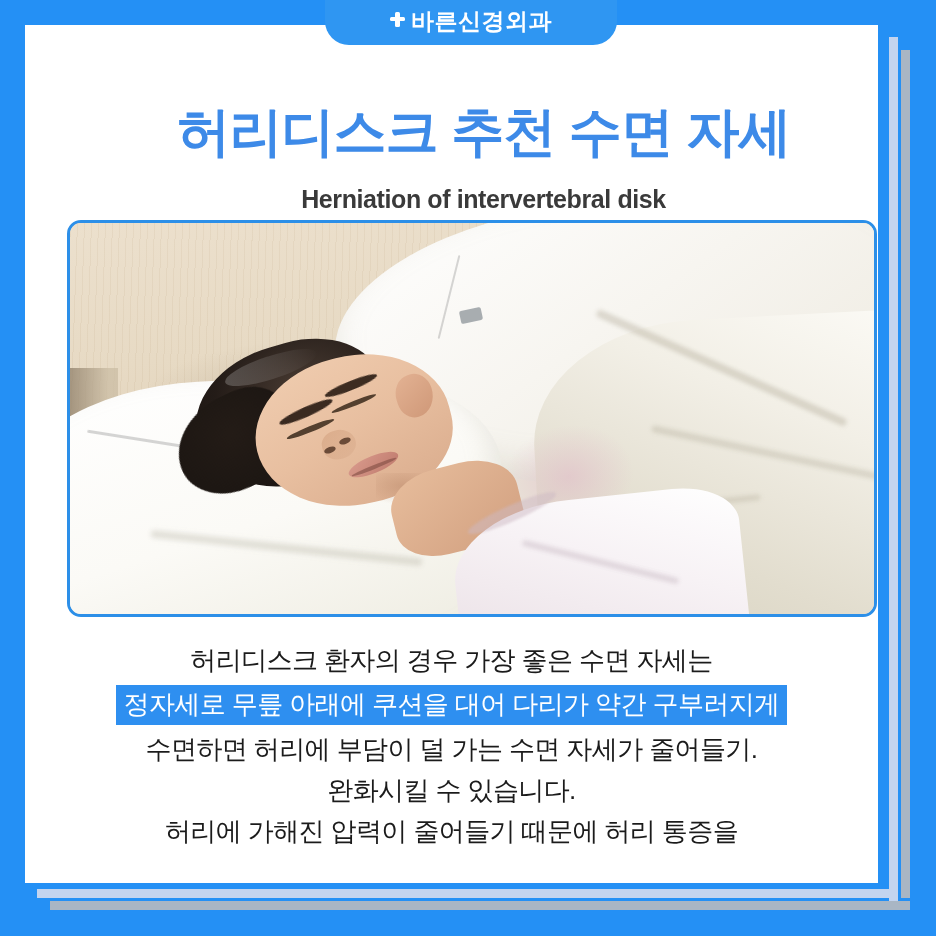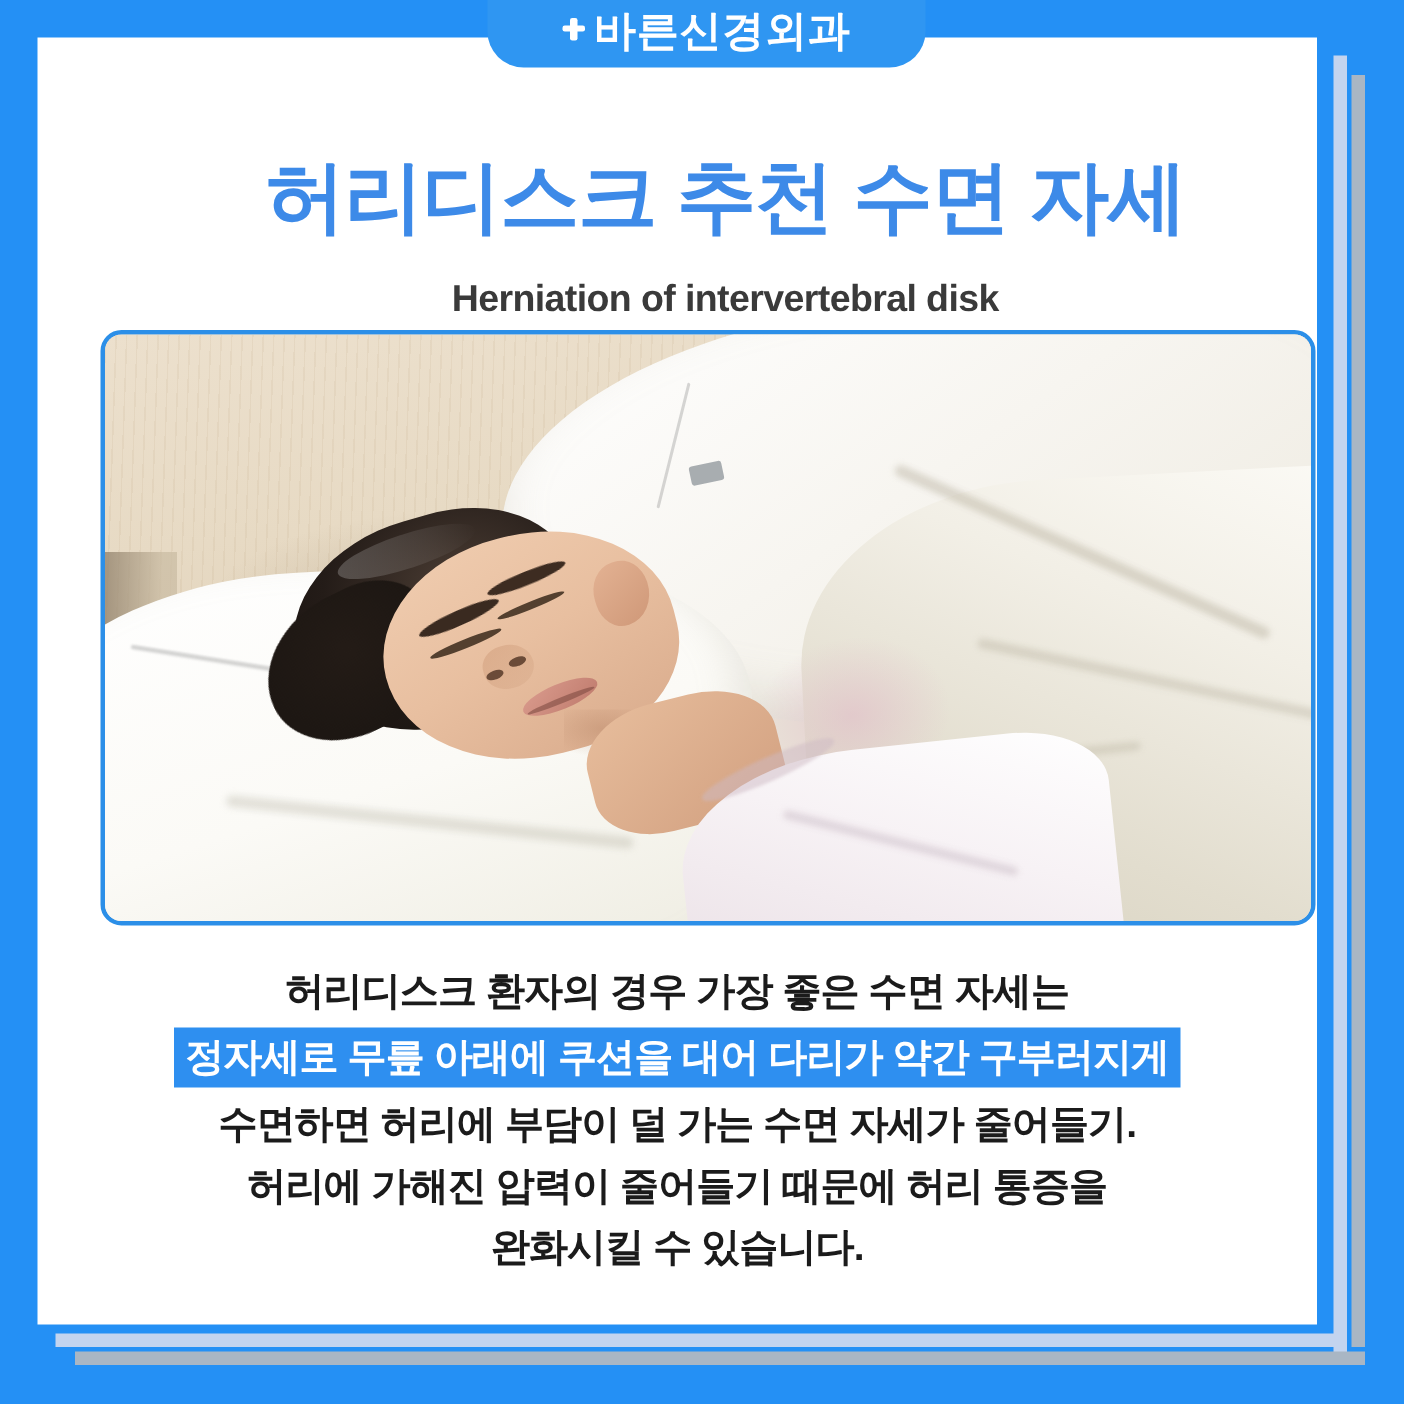--- a/index.html
+++ b/index.html
@@ -59,21 +59,21 @@
   #logo-cross::before,
   #logo-cross::after {
     content:""; position:absolute; background:#ffffff; border-radius:1.5px;
   }
   #logo-cross::before { left:5.2px; top:0;     width:4.6px; height:15px; }
   #logo-cross::after  { left:0;     top:5.2px; width:15px;  height:4.6px; }
 
   #logo-text {
     color:#ffffff;
     font-family:"DejaVu Serif","Liberation Serif",serif;
-    font-size:28px;
+    font-size:23px;
     font-weight:700;
     letter-spacing:0.5px;
     line-height:1;
     white-space:nowrap;
   }
 
   
   #title {
     position:absolute;
     left:0; top:78px; width:918px;
@@ -296,21 +296,21 @@
     transform:rotate(-10deg);
   }
 
   
   #body-copy {
     position:absolute;
     left:0; top:615px; width:853px;
     text-align:center;
     color:#1b1b1b;
     font-size:26px;
-    font-weight:700;
+    font-weight:400;
     letter-spacing:-0.6px;
     line-height:41px;
   }
   #body-copy .line { white-space:nowrap; }
   #body-copy .line.hl {
     display:block;
     margin:3px auto 4px;
   }
   #body-copy .hl-inner {
     display:inline-block;
@@ -381,22 +381,22 @@
         <div class="ph-shirt"></div>
         <div class="ph-shirt-collar"></div>
         <div class="ph-shirt-fold"></div>
       </div>
     </div>
 
     <div id="body-copy">
       <div class="line">허리디스크 환자의 경우 가장 좋은 수면 자세는</div>
       <div class="line hl"><span class="hl-inner">정자세로 무릎 아래에 쿠션을 대어 다리가 약간 구부러지게</span></div>
       <div class="line">수면하면 허리에 부담이 덜 가는 수면 자세가 줄어들기.</div>
+      <div class="line">완화시킬 수 있습니다.</div>
       <div class="line">허리에 가해진 압력이 줄어들기 때문에 허리 통증을</div>
-      <div class="line">완화시킬 수 있습니다.</div>
     </div>
 
   </div>
 
   <div id="logo-tab">
     <span id="logo-cross"></span>
     <span id="logo-text">바른신경외과</span>
   </div>
 
 </div>

